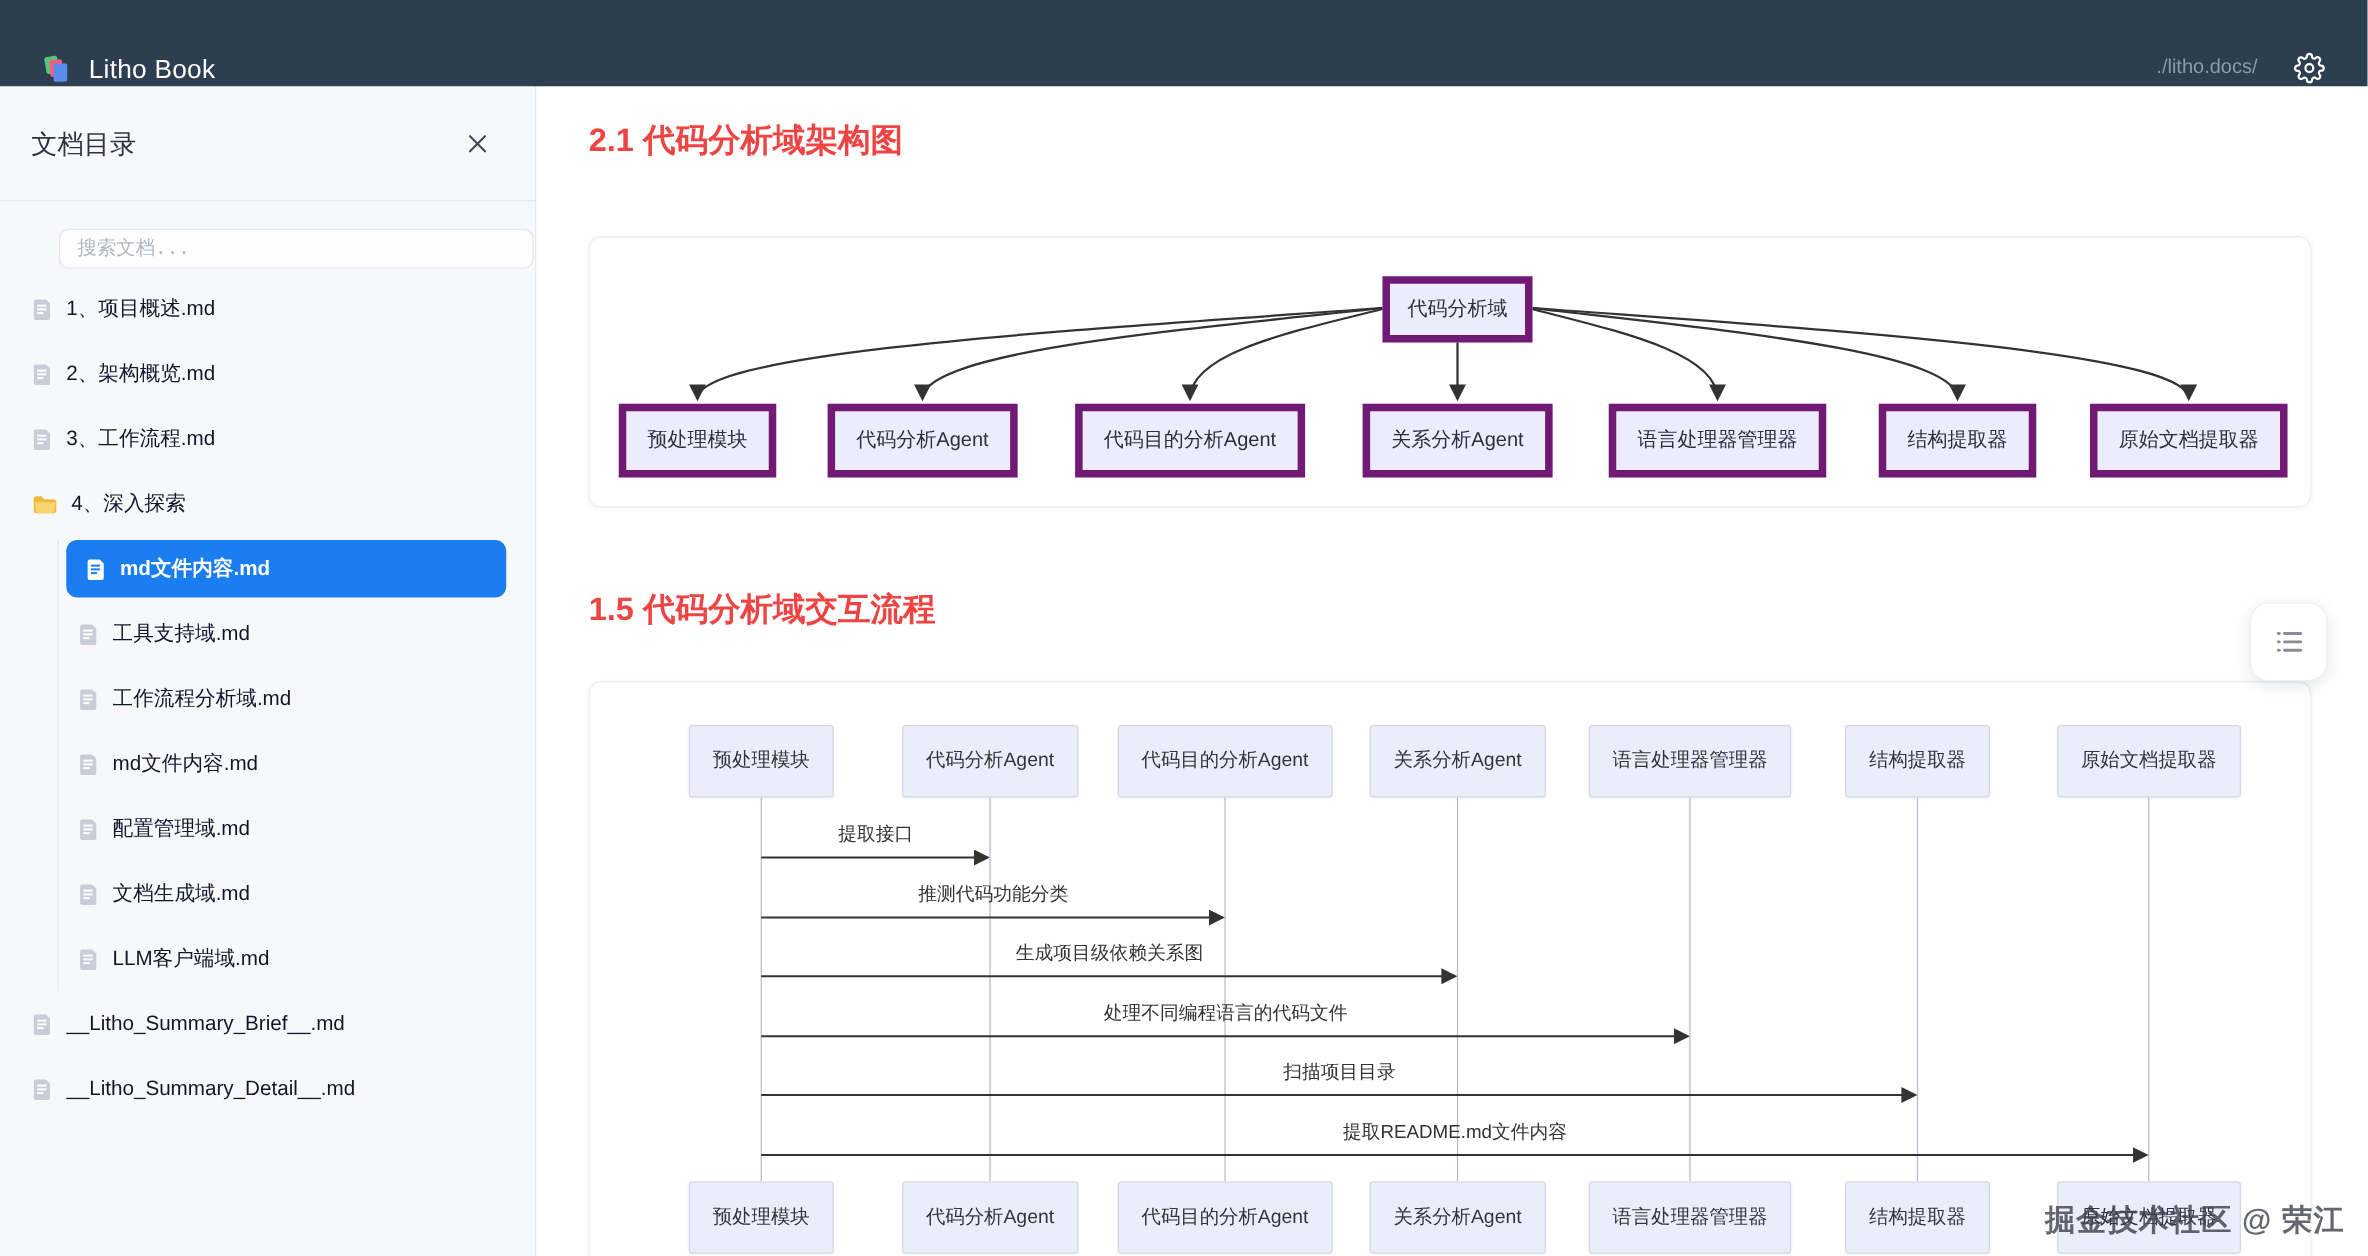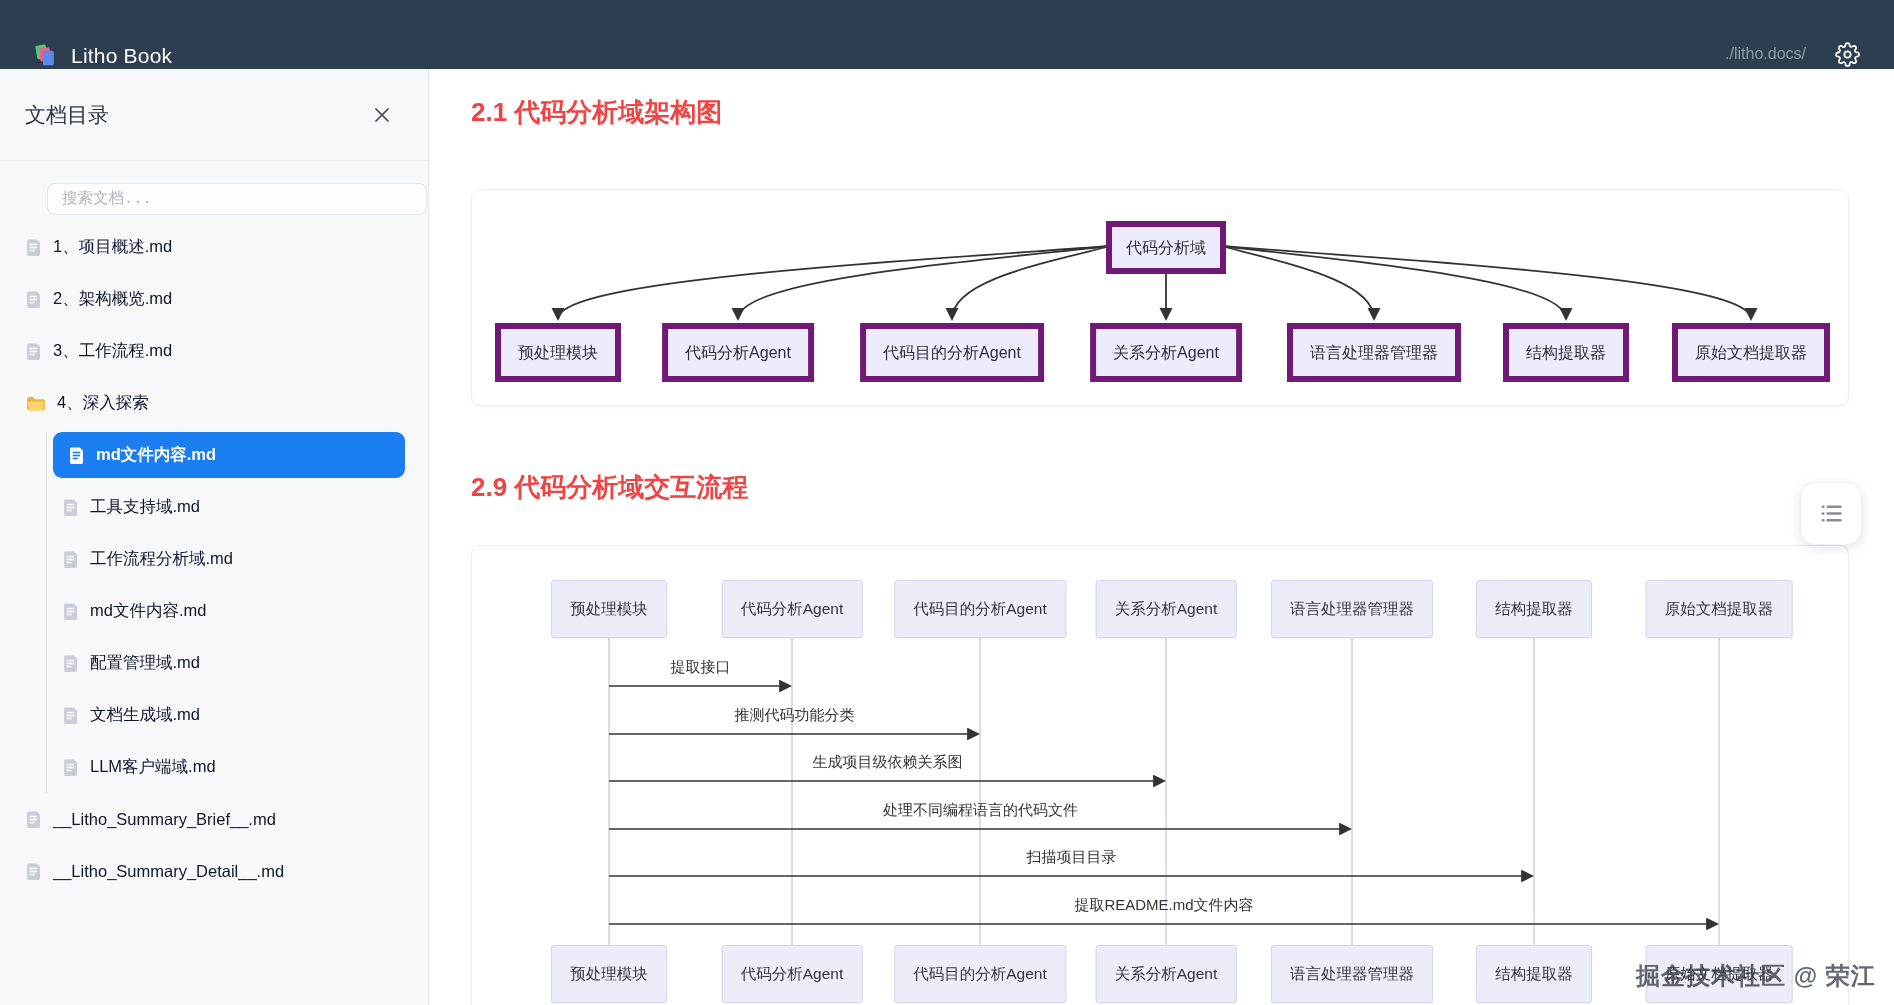--- a/index.html
+++ b/index.html
@@ -251,21 +251,21 @@
         <div class="arch-node" style="left: 86px; top: 133px;">预处理模块</div>
         <div class="arch-node" style="left: 266px; top: 133px;">代码分析Agent</div>
         <div class="arch-node" style="left: 480px; top: 133px;">代码目的分析Agent</div>
         <div class="arch-node" style="left: 694px; top: 133px;">关系分析Agent</div>
         <div class="arch-node" style="left: 902px; top: 133px;">语言处理器管理器</div>
         <div class="arch-node" style="left: 1094px; top: 133px;">结构提取器</div>
         <div class="arch-node" style="left: 1279px; top: 133px;">原始文档提取器</div>
       </div>
   </div>
 
-  <h2 class="sec-title second">2.9 代码分析域交互流程</h2>
+  <h2 class="sec-title second">1.5 代码分析域交互流程</h2>
 
   <div class="card seq">
     <svg class="layer" id="seq-svg" width="1378" height="620">
       <defs>
         <marker id="arrB" viewBox="0 0 10 10" refX="8.5" refY="5" markerWidth="8" markerHeight="8" orient="auto">
           <path d="M0 0 L10 5 L0 10 z" fill="#333"></path>
         </marker>
       </defs>
       <g id="seq-lines">
           <line x1="137" y1="92" x2="137" y2="399" stroke="#b9bcc8" stroke-width="1"></line>

